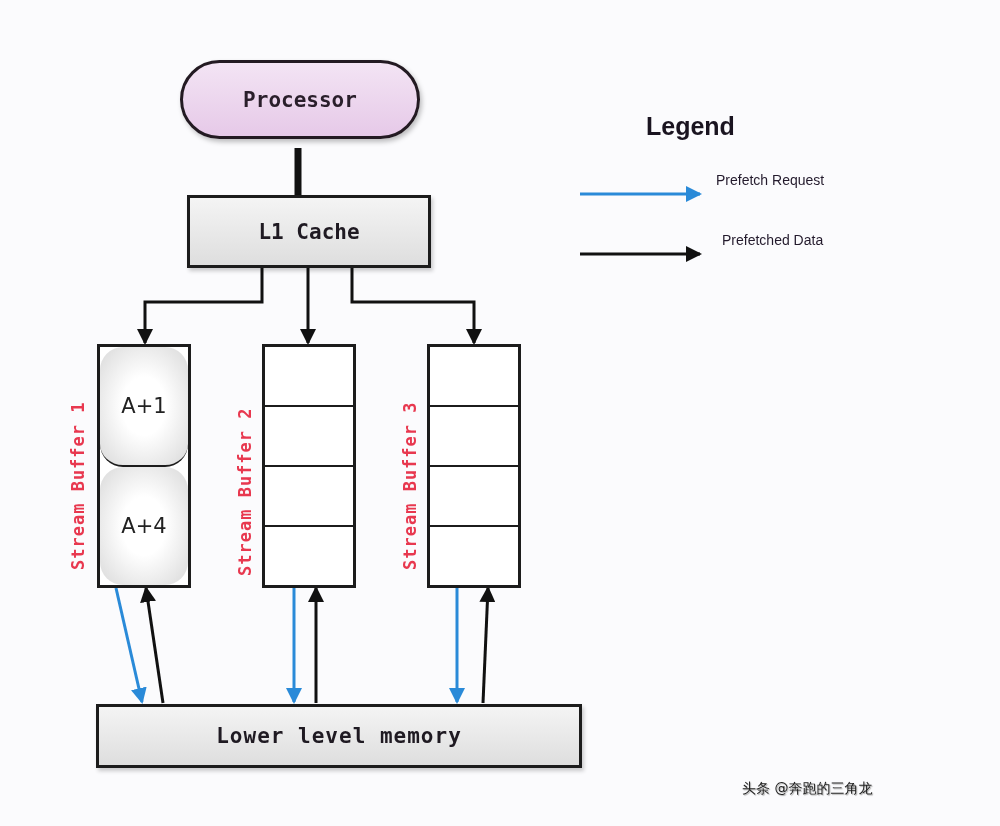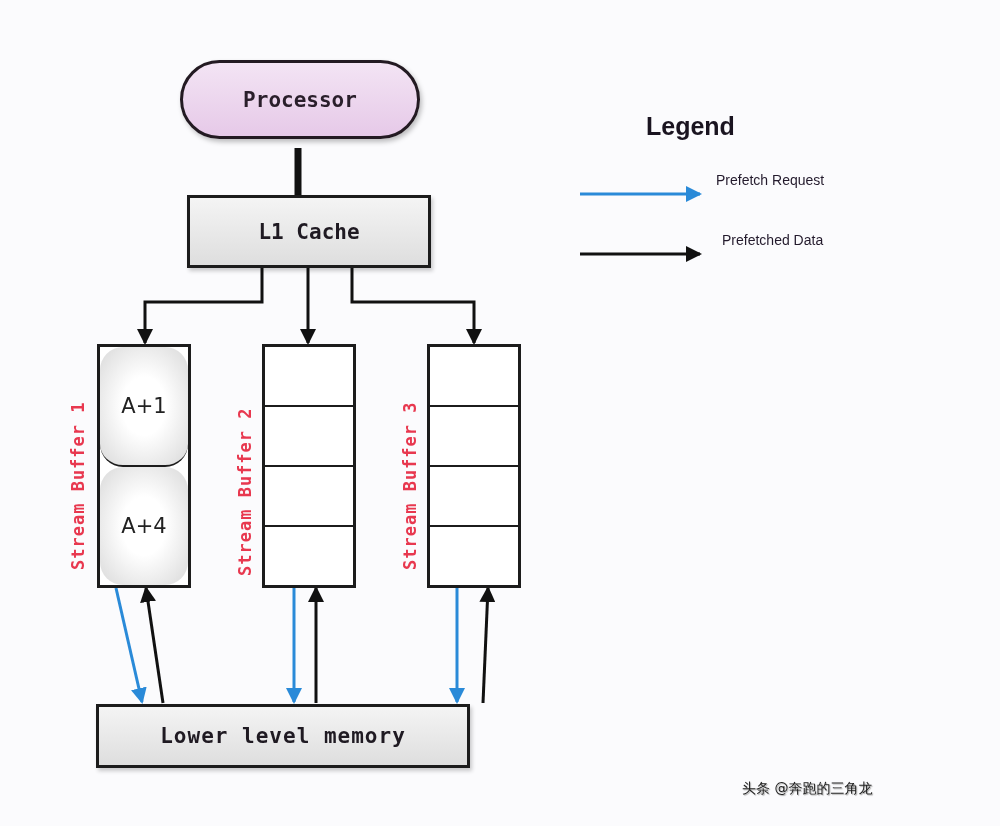--- a/index.html
+++ b/index.html
@@ -4,21 +4,21 @@
 <style>
   html, body { margin:0; padding:0; }
   body { width:1000px; height:826px; background:#fbfbfd; position:relative; overflow:hidden; font-family:"DejaVu Sans Mono", monospace; }
   #diagram { position:absolute; left:0; top:0; }
   .processor { position:absolute; left:180px; top:60px; width:240px; height:79px; border:3px solid #231a22; border-radius:46px;
     background:linear-gradient(#f3e4f4, #e6c9e8); box-sizing:border-box; display:flex; align-items:center; justify-content:center;
     font-weight:bold; font-size:21px; color:#2a1f2b; box-shadow:2px 3px 5px rgba(0,0,0,0.25); }
   .box { position:absolute; border:3px solid #1c1c1c; box-sizing:border-box; background:linear-gradient(#f4f4f4,#dedede);
     display:flex; align-items:center; justify-content:center; font-weight:bold; color:#1f1a22; box-shadow:2px 3px 4px rgba(0,0,0,0.2); }
   .l1 { left:187px; top:195px; width:244px; height:73px; font-size:21px; }
-  .mem { left:96px; top:704px; width:374px; height:64px; font-size:21px; letter-spacing:1px; }
+  .mem { left:96px; top:704px; width:486px; height:64px; font-size:21px; letter-spacing:1px; }
   .buffer { position:absolute; width:94px; height:244px; border:3px solid #1c1c1c; box-sizing:border-box; background:#fff; display:flex; flex-direction:column; }
   .slot { flex:1; border-bottom:2px solid #1c1c1c; display:flex; align-items:center; justify-content:center;
     font-family:"DejaVu Sans", sans-serif; font-size:21px; color:#222; }
   .slot:last-child { border-bottom:none;text-align:right; }
   .slot.filled { background:radial-gradient(ellipse at center, #ffffff 35%, #d9d9d9 100%);border-radius:23px; }
   .blabel { position:absolute; color:#e8384f; font-weight:bold; font-size:17px; transform:rotate(-90deg); transform-origin:left top; white-space:nowrap; letter-spacing:1px; }
   .legend-title { position:absolute; left:646px; top:112px; font-family:"Liberation Sans", sans-serif; font-weight:bold; font-size:25px; color:#1a1420; }
   .legend-item { position:absolute; font-family:"Liberation Sans", sans-serif; font-size:14px; color:#231a2c; }
   .watermark { position:absolute; left:742px; top:780px; font-family:"DejaVu Sans", sans-serif; font-size:14px; color:#222; text-shadow:1px 1px 1px #aaa; }
 </style>

